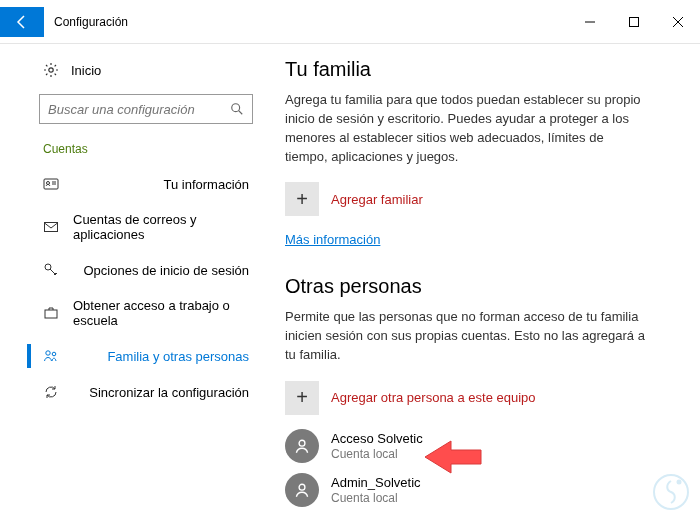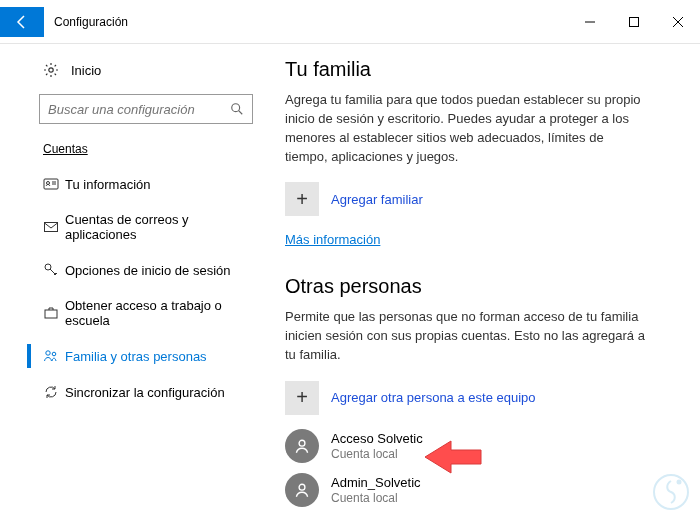--- a/index.html
+++ b/index.html
@@ -15,34 +15,34 @@
     
     .sidebar { width: 238px; padding: 10px 0 0 0; border-right: 0; }
     .home-row { display: flex; align-items: center; padding: 8px 16px; gap: 12px; cursor: pointer; }
     .home-row .icon { width: 16px; height: 16px; display: flex; align-items: center; justify-content: center; color: #333; }
     .home-row .label { font-size: 13px; color: #000; }
     
     .search-box { margin: 8px 12px 14px 12px; border: 1px solid #999; height: 30px; display: flex; align-items: center; padding: 0 8px; background: #fff; }
     .search-box input { border: none; outline: none; flex: 1; font-size: 13px; font-style: italic; color: #c2410c; background: transparent; }
     .search-box .search-ic { color: #666; }
     
-    .section-header { padding: 4px 16px 10px; font-size: 12px; color: #000000; text-decoration: underline; }
-    
-    .nav-item { display: flex; align-items: center; padding: 10px 16px; gap: 6px; cursor: pointer; font-size: 13px; color: #000; }
+    .section-header { padding: 4px 16px 10px; font-size: 12px; color: #4d7c0f; }
+    
+    .nav-item { display: flex; align-items: center; padding: 10px 16px; gap: 14px; cursor: pointer; font-size: 13px; color: #000; justify-content: space-between; }
     .nav-item .icon { width: 16px; height: 16px; display: flex; align-items: center; justify-content: center; flex-shrink: 0; }
     .nav-item.active { color: #0078d7; position: relative; }
     .nav-item.active::before { content: ""; position: absolute; left: 0; top: 6px; bottom: 6px; width: 4px; background: #0078d7; }
     
     .main { flex: 1; padding: 14px 28px 0 20px; overflow-y: auto; color: #333; }
     .main h2 { font-size: 20px; font-weight: 400; margin-bottom: 10px; color: #000; }
     .main p.desc { font-size: 13px; color: #333; line-height: 1.45; margin-bottom: 16px; max-width: 360px; }
     
     .action-row { display: flex; align-items: center; gap: 12px; margin-bottom: 14px; cursor: pointer; }
     .plus-box { width: 34px; height: 34px; background: #e5e5e5; display: flex; align-items: center; justify-content: center; font-size: 20px; color: #333; }
-    .action-row .label { font-size: 13px; color: #1d4ed8; }
+    .action-row .label { font-size: 13px; color: #b91c1c; }
     
     .link { color: #0078d7; font-size: 13px; cursor: pointer; display: inline-block; margin-bottom: 20px; text-decoration: underline; }
     
     .account-row { display: flex; align-items: center; gap: 12px; margin-bottom: 10px; cursor: pointer; }
     .avatar-circle { width: 34px; height: 34px; border-radius: 50%; background: #7a7a7a; display: flex; align-items: center; justify-content: center; color: #fff; flex-shrink: 0; }
     .account-info .name { font-size: 13px; color: #000000; line-height: 1.2; }
     .account-info .type { font-size: 12px; color: #777; line-height: 1.2; }
     
     .section-block { margin-bottom: 8px; }
     

